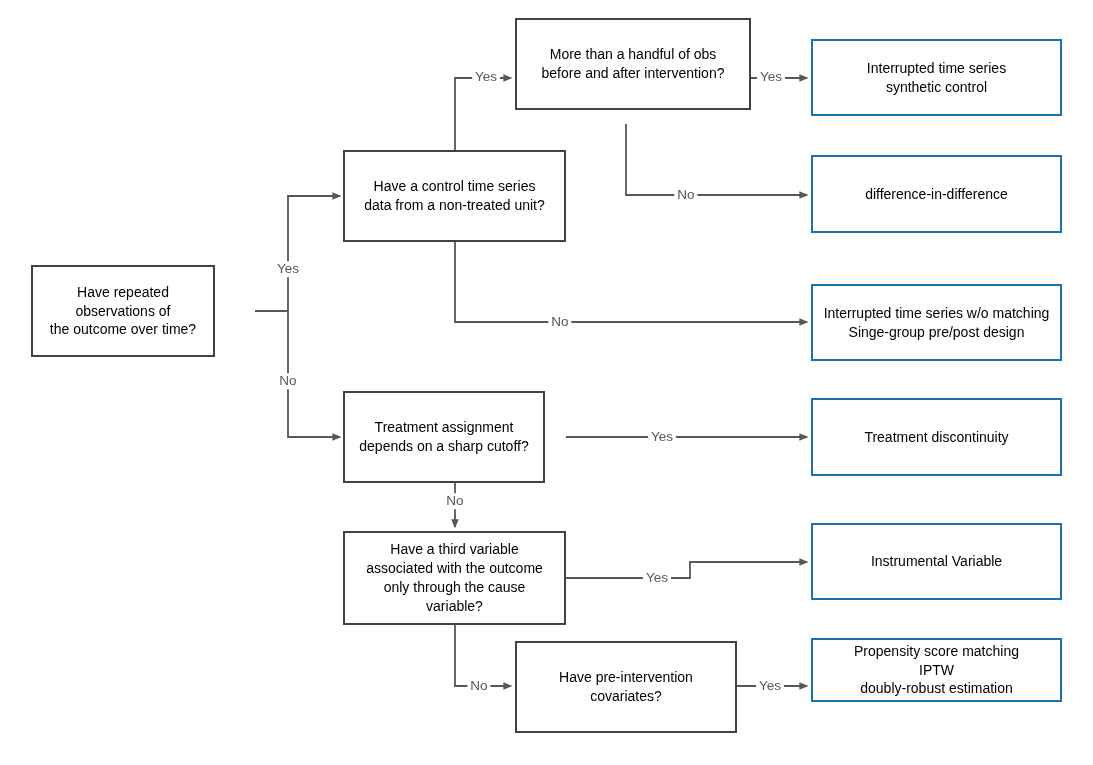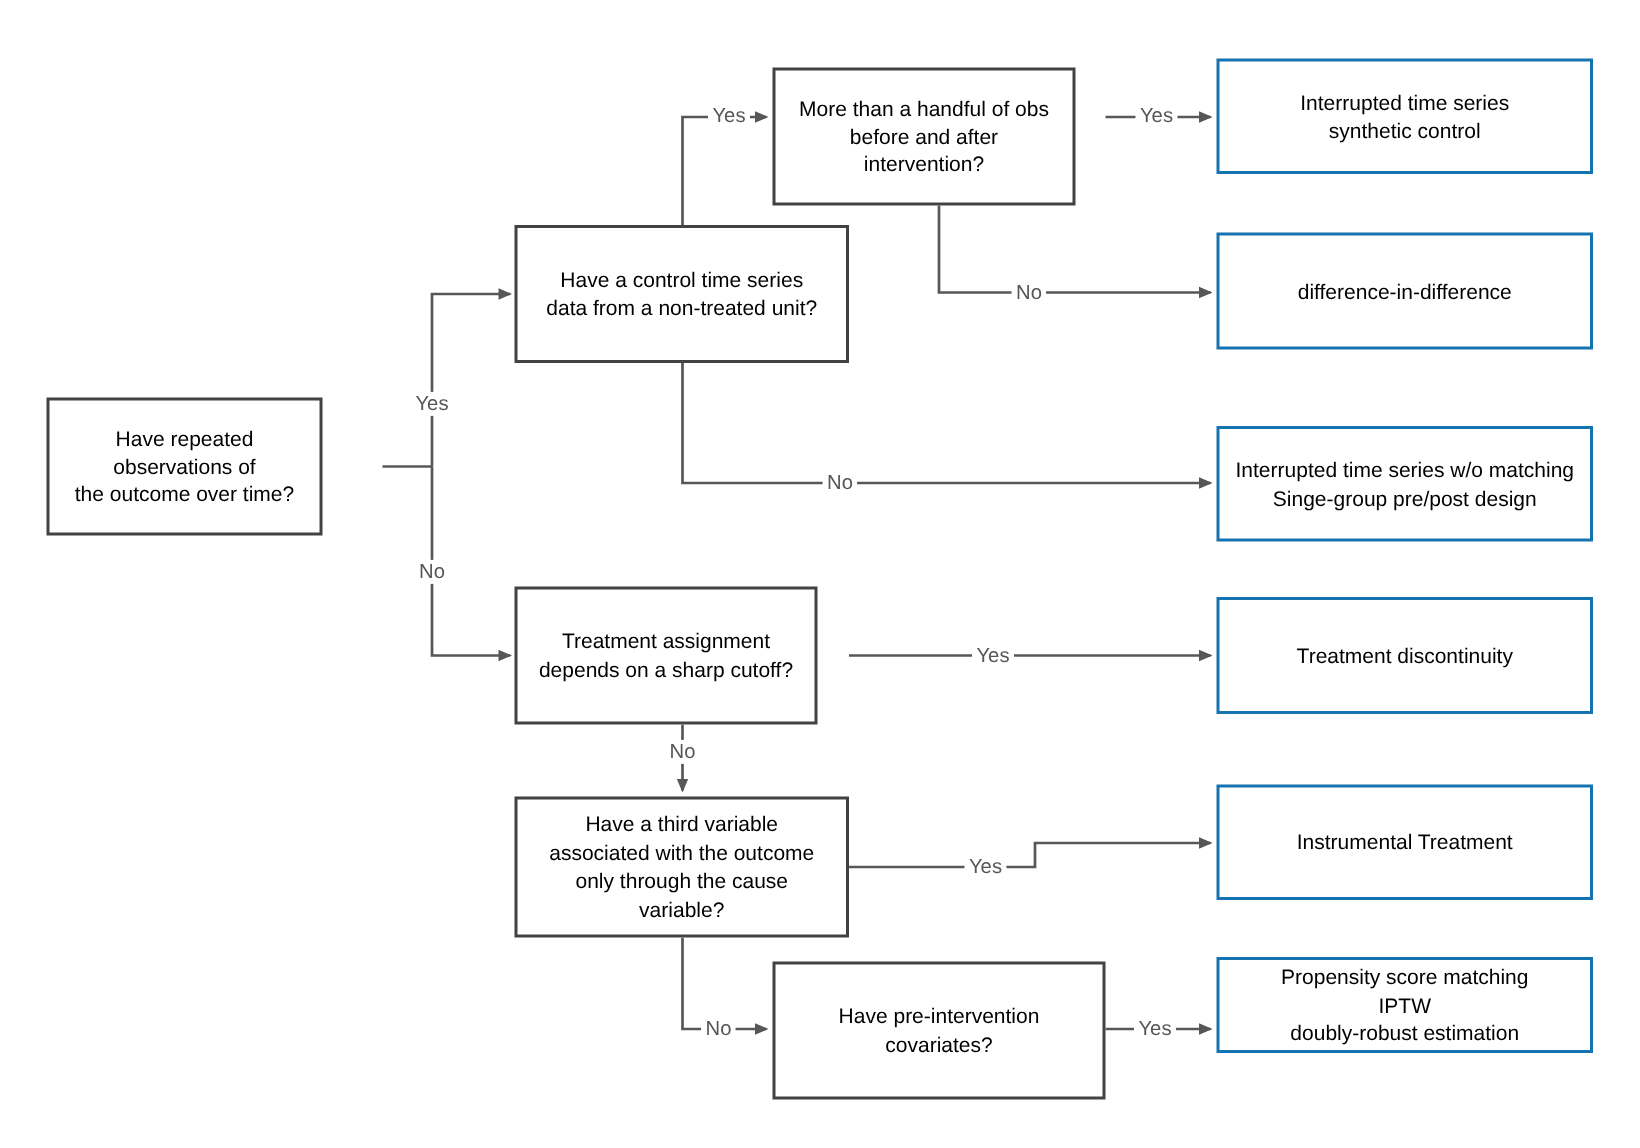--- a/index.html
+++ b/index.html
@@ -60,21 +60,21 @@
     <path d="M455 625 V686 H511" marker-end="url(#arr)"></path>
     <path d="M737 686 H807" marker-end="url(#arr)"></path>
   </svg>
 
   <div class="node decision" style="left:31px;top:265px;width:184px;height:92px">Have repeated observations of
 the outcome over time?</div>
 
   <div class="node decision" style="left:343px;top:150px;width:223px;height:92px">Have a control time series
 data from a non-treated unit?</div>
 
-  <div class="node decision" style="left:515px;top:45px;width:202px;height:92px">More than a handful of obs
+  <div class="node decision" style="left:515px;top:18px;width:236px;height:92px">More than a handful of obs
 before and after intervention?</div>
 
   <div class="node decision" style="left:343px;top:391px;width:202px;height:92px">Treatment assignment
 depends on a sharp cutoff?</div>
 
   <div class="node decision" style="left:343px;top:531px;width:223px;height:94px">Have a third variable
 associated with the outcome
 only through the cause
 variable?</div>
 
@@ -84,21 +84,21 @@
   <div class="node outcome" style="left:811px;top:39px;width:251px;height:77px">Interrupted time series
 synthetic control</div>
 
   <div class="node outcome" style="left:811px;top:155px;width:251px;height:78px">difference-in-difference</div>
 
   <div class="node outcome" style="left:811px;top:284px;width:251px;height:77px">Interrupted time series w/o matching
 Singe-group pre/post design</div>
 
   <div class="node outcome" style="left:811px;top:398px;width:251px;height:78px">Treatment discontinuity</div>
 
-  <div class="node outcome" style="left:811px;top:523px;width:251px;height:77px">Instrumental Treatment</div>
+  <div class="node outcome" style="left:811px;top:523px;width:251px;height:77px">Instrumental Variable</div>
 
   <div class="node outcome" style="left:811px;top:638px;width:251px;height:64px">Propensity score matching
 IPTW
 doubly-robust estimation</div>
 
   <span class="edge-label" style="left:288px;top:269px">Yes</span>
   <span class="edge-label" style="left:288px;top:381px">No</span>
   <span class="edge-label" style="left:486px;top:77px">Yes</span>
   <span class="edge-label" style="left:560px;top:322px">No</span>
   <span class="edge-label" style="left:771px;top:77px">Yes</span>

